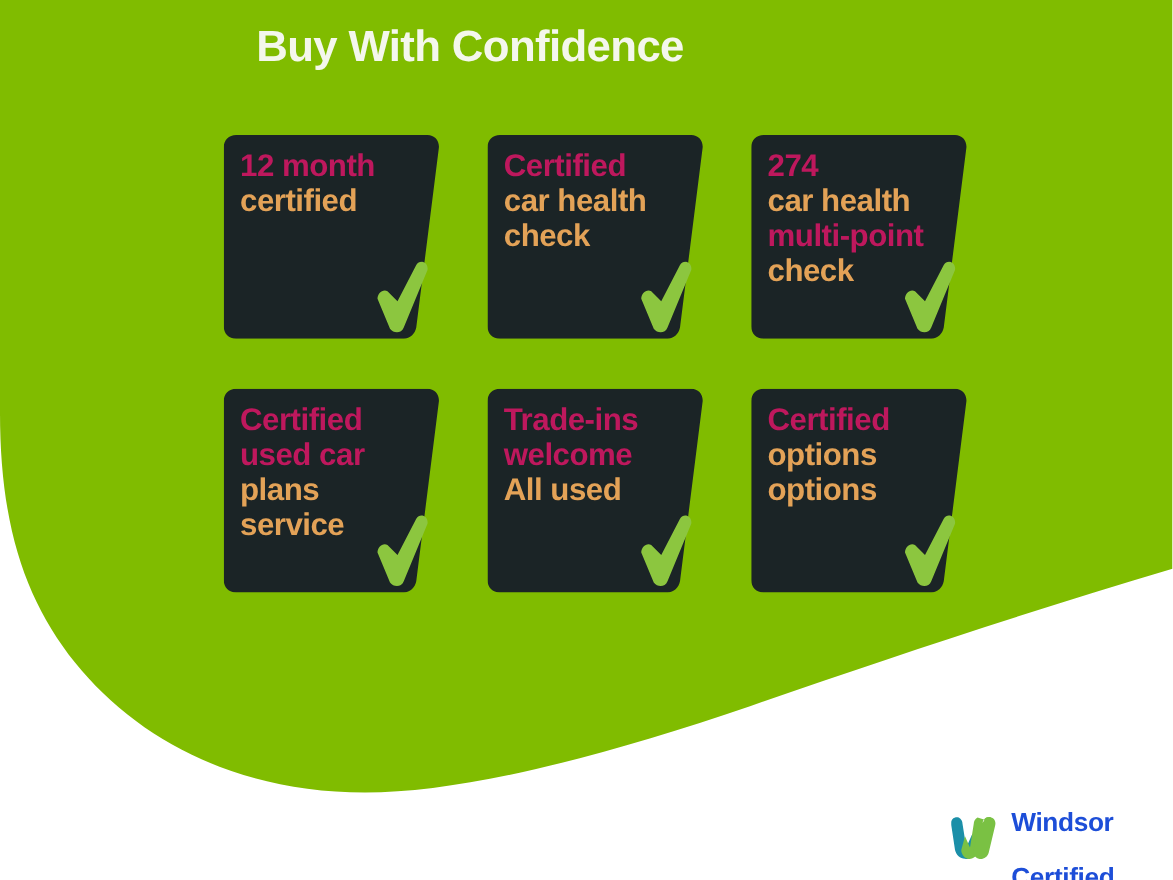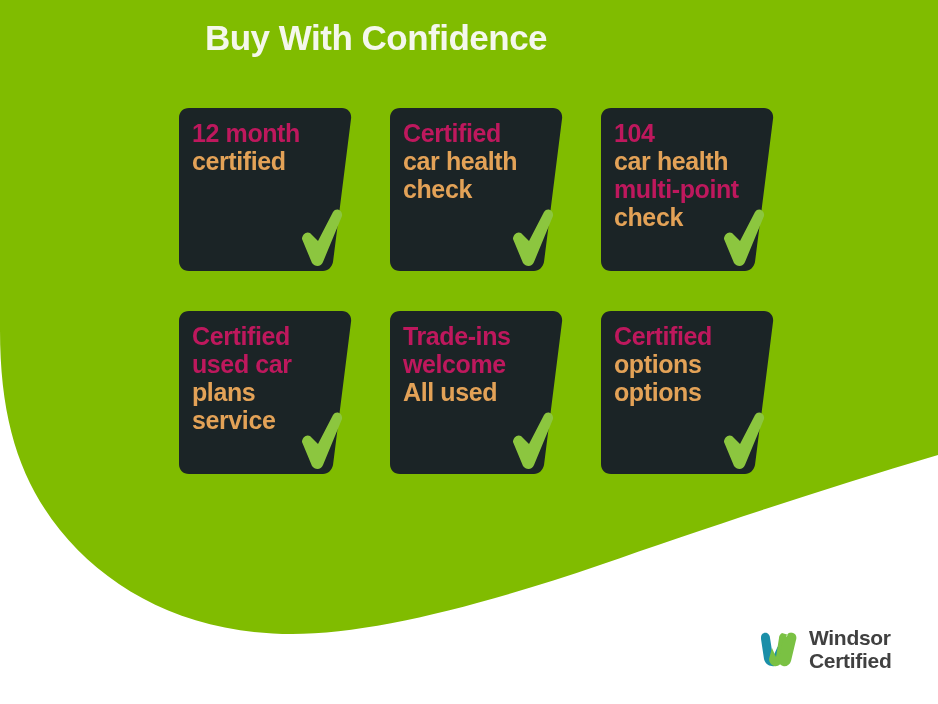--- a/index.html
+++ b/index.html
@@ -117,23 +117,24 @@
   .logo-mark {
     width: 43px;
     height: 43px;
   }
   .logo-text {
     line-height: 23px;
   }
   .logo-text div {
     font-size: 21px;
     font-weight: bold;
-    color: #404040;
+    color: #1d4ed8;
     letter-spacing: -0.3px;
     white-space: nowrap;
+    margin-top: 21px;
   }
 </style>
 </head>
 <body>
 
 <div class="stage">
 
   <svg class="green-bg" viewBox="0 0 938 704" preserveAspectRatio="none">
     <path d="M0,0 L938,0 L938,455
              C820,490 700,530 600,565
@@ -176,21 +177,21 @@
           <path d="M3,30 C3,26 7,22 11,24 L19,32 L34,3 C37,-2 44,1 43,7 L24,53 C22,58 16,58 13,54 Z" fill="#8cc63f"></path>
         </svg>
       </div>
 
       <div class="card">
         <svg class="card-shape" viewBox="0 0 178 163" preserveAspectRatio="none">
           <path d="M10,0 L163,0 C169,0 173,5 172,11 L154,154 C153,159 149,163 144,163 L10,163
                    C4,163 0,159 0,153 L0,10 C0,4 4,0 10,0 Z" fill="#1b2426"></path>
         </svg>
         <div class="card-body">
-          <div class="card-line white">104</div>
+          <div class="card-line white">274</div>
           <div class="card-line orange">car health</div>
           <div class="card-line white">multi-point</div>
           <div class="card-line orange">check</div>
         </div>
         <svg class="tick" viewBox="0 0 46 58">
           <path d="M3,30 C3,26 7,22 11,24 L19,32 L34,3 C37,-2 44,1 43,7 L24,53 C22,58 16,58 13,54 Z" fill="#8cc63f"></path>
         </svg>
       </div>
 
     </div>

